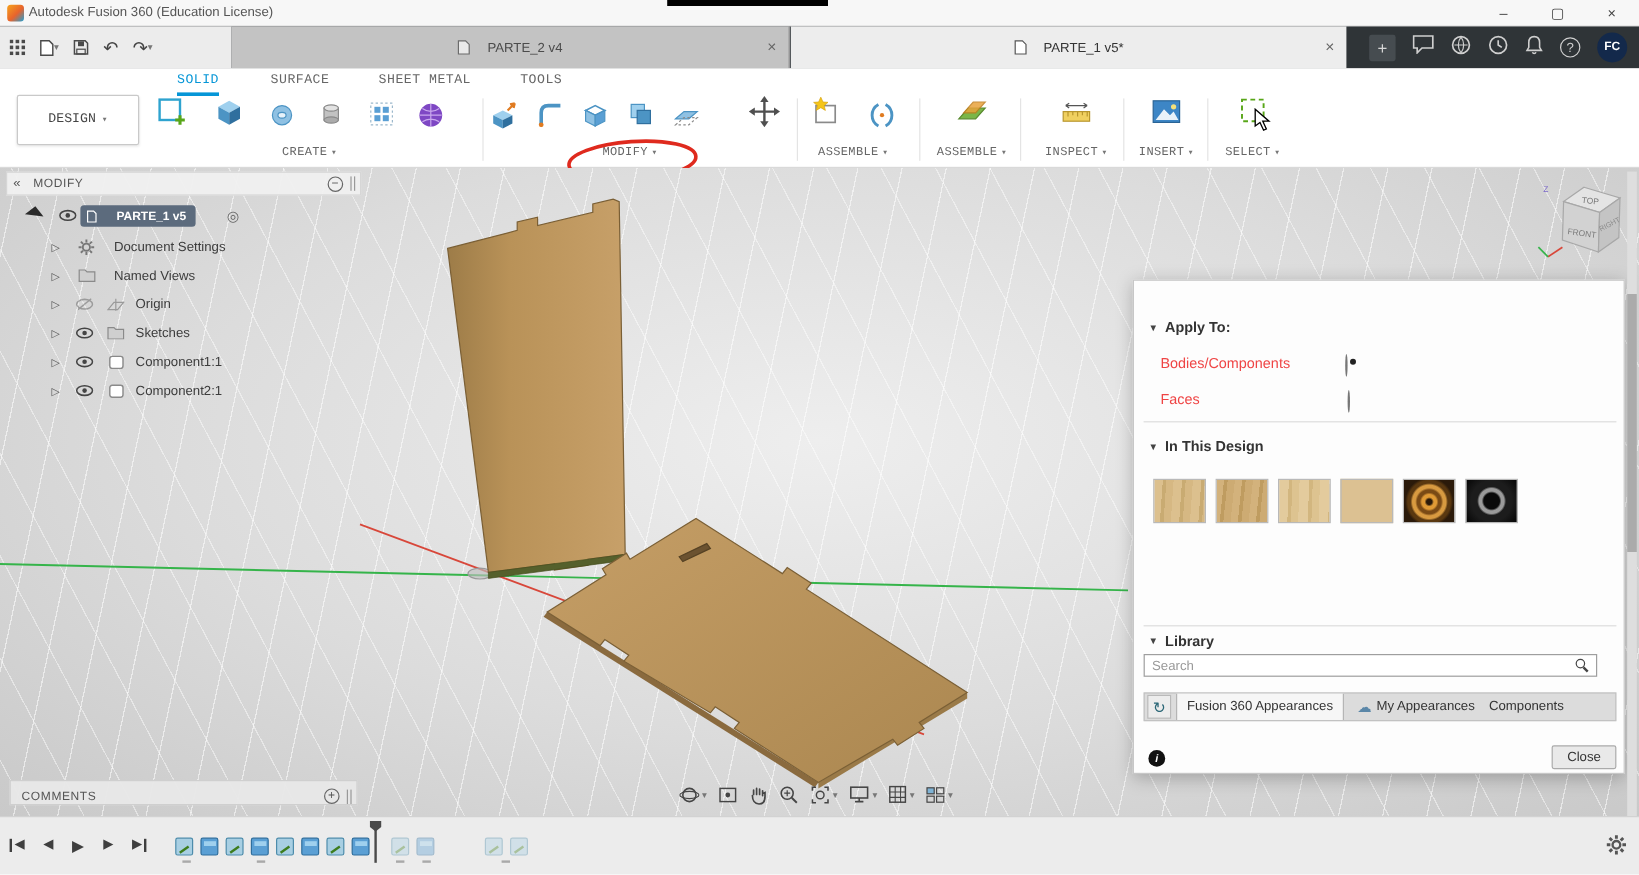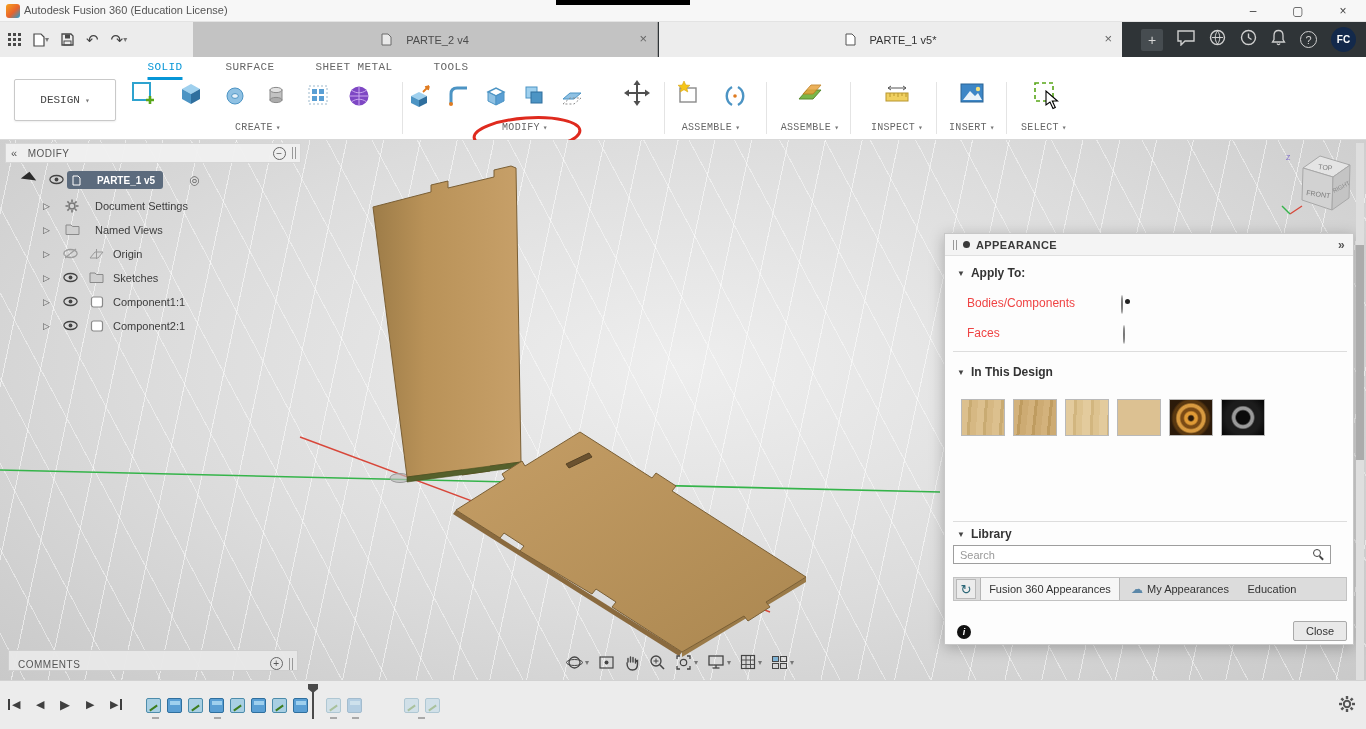--- a/index.html
+++ b/index.html
@@ -616,26 +616,20 @@
             <rect x="9.5" y="1.5" width="6" height="5" fill="none" stroke="#454545"></rect>
             <rect x="1.5" y="8.5" width="6" height="5" fill="none" stroke="#454545"></rect>
             <rect x="9.5" y="8.5" width="6" height="5" fill="none" stroke="#454545"></rect>
           </svg>
         <span class="caret">▾</span>
       </span>
     </div>
   </div>
 
   <div class="abs" id="appearance">
-    <div class="abs" id="ap-header">
-      <span class="grip" style="height:10px"></span>
-      <span style="width:7px;height:7px;border-radius:50%;background:#3a3a3a"></span>
-      <span>APPEARANCE</span>
-      <span style="margin-left:auto;margin-right:8px;font-size:12px;color:#555">»</span>
-    </div>
 
     <div class="abs section-label" style="left:12px;top:32px">
       <span class="sec-caret">▼</span>
       <span>Apply To:</span>
     </div>
     <span class="abs opt-label" style="left:22px;top:62px">Bodies/Components</span>
     <span class="abs radio sel" style="left:176px;top:62px;left:176px" style2=""></span>
     
     
     
@@ -669,21 +663,21 @@
     <div class="abs" id="ap-tabs">
       <span class="refresh-btn">↻</span>
       <span class="ap-tab active" style="left:26px;width:140px">
         <span>Fusion 360 Appearances</span>
       </span>
       <span class="ap-tab" style="left:168px;width:116px">
         <span style="color:#5b87a8;font-size:12px">☁</span>
         <span>My Appearances</span>
       </span>
       <span class="ap-tab" style="left:286px;width:64px">
-        <span>Education</span>
+        <span>Components</span>
       </span>
     </div>
 
     <span class="info-circle" style="left:12px;top:391px">i</span>
     <span id="close-btn">Close</span>
   </div>
 
   <div class="abs scrollbar-track"></div>
   <div class="abs scrollbar-thumb"></div>
 

